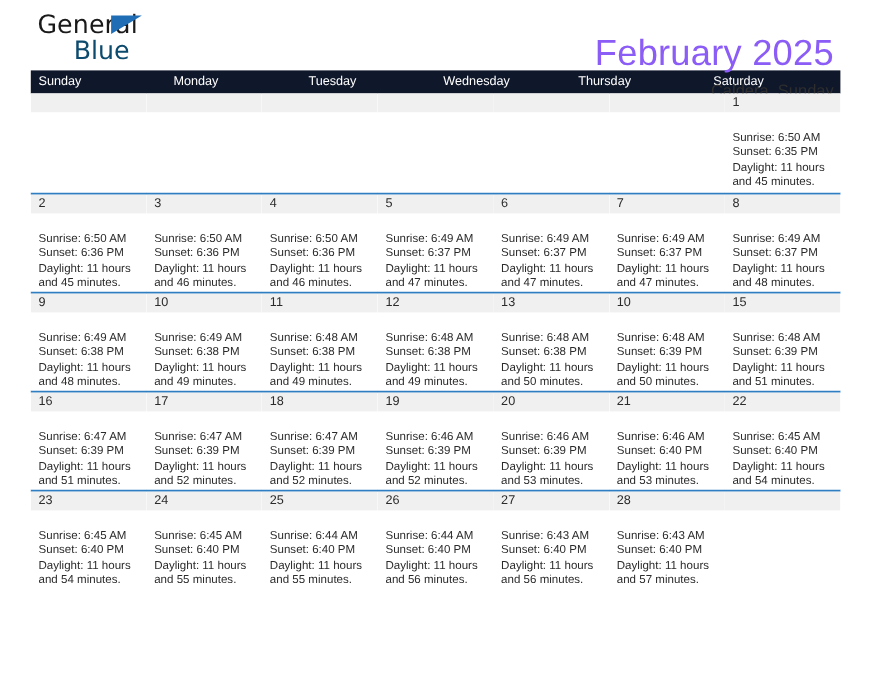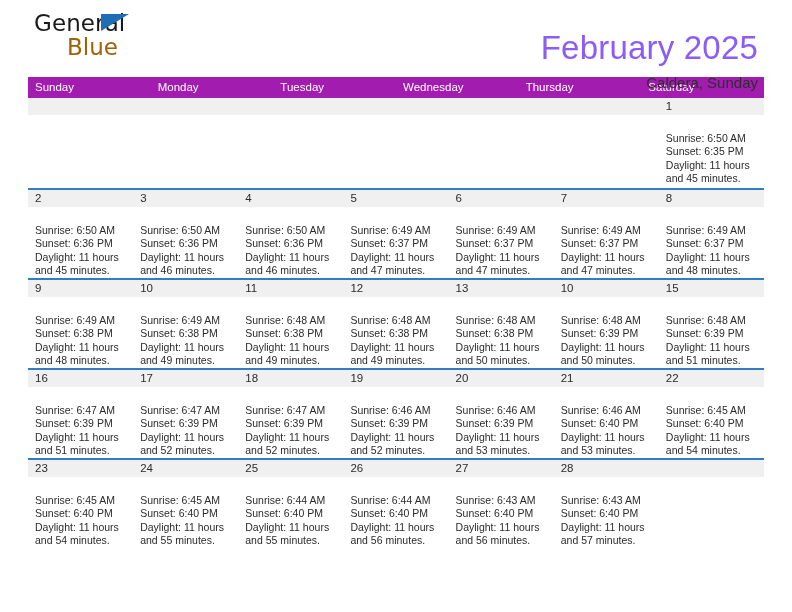--- a/index.html
+++ b/index.html
@@ -18,21 +18,21 @@
     position: relative;
     width: 792px;
     height: 612px;
     box-sizing: border-box;
     padding: 0 28px;
   }
 
   
   .header {
     position: relative;
-    height: 77px;
+    height: 64px;
   }
   .brand {
     position: absolute;
     left: 6px;
     top: 12px;
     line-height: 1;
     user-select: none;
   }
   .brand-row1 {
     position: relative;
@@ -49,21 +49,21 @@
     width: 0;
     height: 0;
     border-left: 28px solid #1f6db5;
     border-bottom: 17px solid transparent;
   }
   .brand-row2 {
     display: block;
     margin-top: 1px;
     margin-left: 33px;
     font-size: 23px;
-    color: #a16207;
+    color: #0c4a6e;
     font-family: "DejaVu Sans", sans-serif;
   }
   .title-block {
     position: absolute;
     right: 6px;
     top: 4px;
     text-align: right;
   }
   .cal-title {
     font-size: 33px;
@@ -76,21 +76,21 @@
     font-size: 15px;
     color: #2e2e2e;
   }
 
   
   .calendar {
     width: 736px;
   }
   .weekday-row {
     display: flex;
-    background: #a21caf;
+    background: #0f172a;
     height: 21px;
   }
   .weekday {
     flex: 1 1 0;
     color: #ffffff;
     font-size: 11.5px;
     line-height: 21px;
     padding-left: 7px;
     box-sizing: border-box;
     white-space: nowrap;

